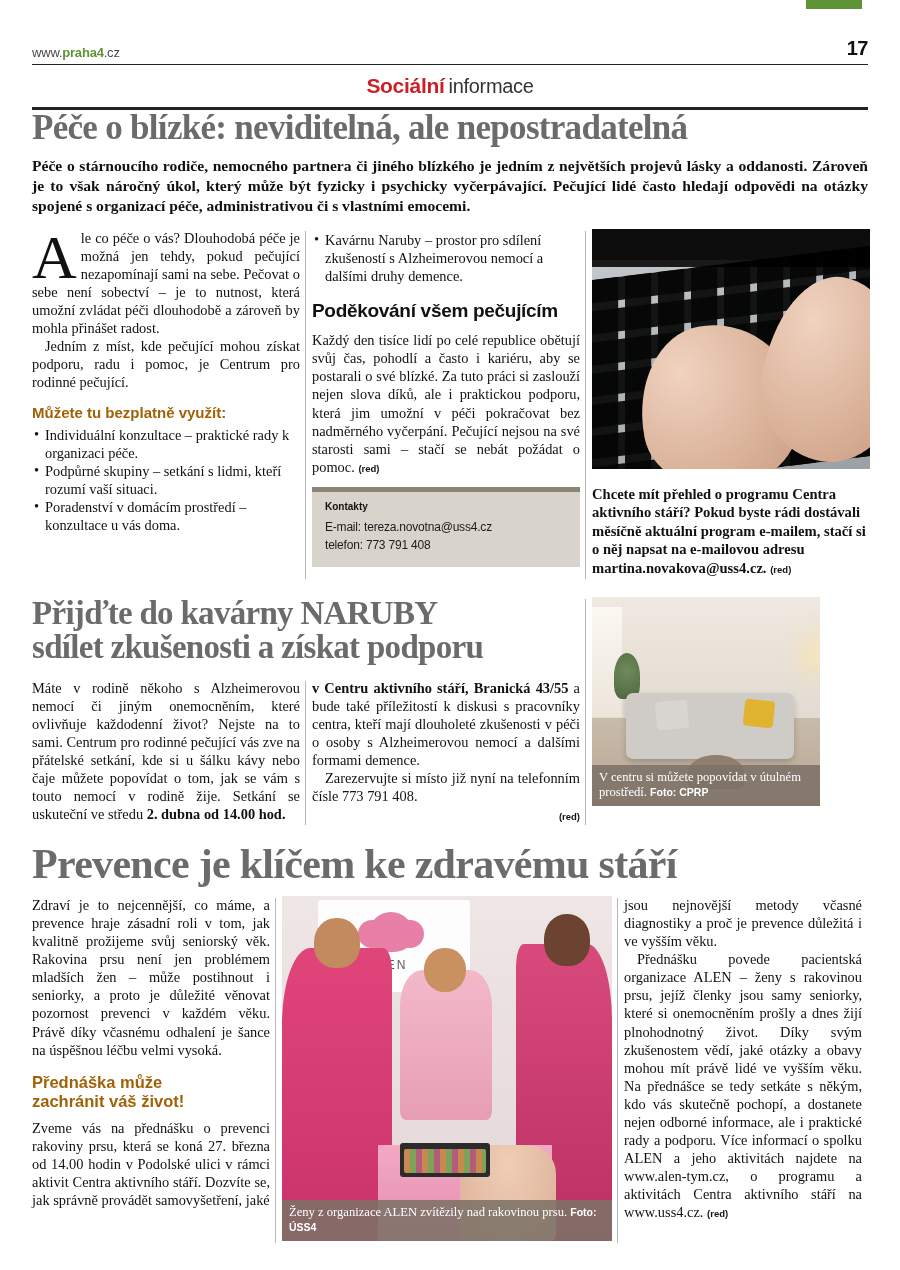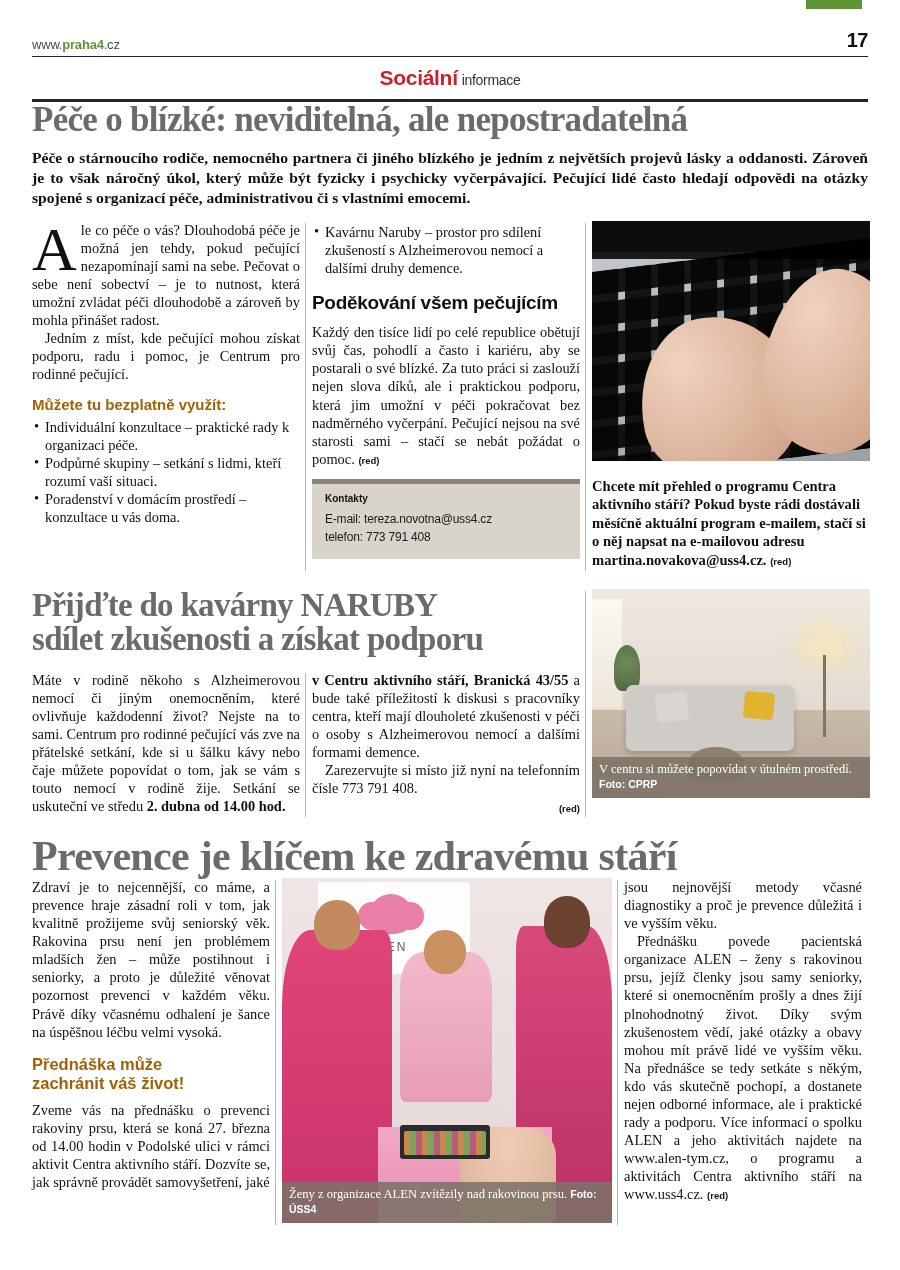--- a/index.html
+++ b/index.html
@@ -13,21 +13,21 @@
     position: relative;
     font-family: "Liberation Serif", serif;
     color: #111111;
     overflow: hidden;
   }
   .page {
     position: relative;
     width: 900px;
     height: 1270px;
     box-sizing: border-box;
-    padding: 0 32px;
+    padding: 8px 32px;
   }
 
   
   .green-tab {
     position: absolute;
     top: 0;
     left: 806px;
     width: 56px;
     height: 9px;
     background: #5f9436;
@@ -68,21 +68,21 @@
   }
   .section-band .sec-a {
     font-family: "Liberation Sans", sans-serif;
     font-size: 21px;
     font-weight: bold;
     color: #cc1f27;
     letter-spacing: -0.3px;
   }
   .section-band .sec-b {
     font-family: "Liberation Sans", sans-serif;
-    font-size: 14px;
+    font-size: 20px;
     font-weight: normal;
     color: #333333;
     letter-spacing: -0.3px;
   }
 
   
   h1.art-title {
     font-family: "Liberation Serif", serif;
     font-weight: bold;
     color: #6b6b6b;
@@ -244,21 +244,21 @@
   }
   .hand {
     position: absolute;
     background: radial-gradient(ellipse at 30% 25%, #f0d3c0 0%, #dcb49c 55%, #c89a80 100%);
     border-radius: 46% 54% 48% 52% / 60% 55% 45% 40%;
   }
   .hand-l { left: 48px; top: 95px; width: 160px; height: 165px; transform: rotate(-11deg); }
   .hand-r { left: 172px; top: 48px; width: 140px; height: 185px; transform: rotate(9deg); }
 
   
-  .ph-room { width: 278px; height: 209px; background: linear-gradient(180deg,#e8e2da 0%, #ded6cc 55%, #cdc3b6 100%); }
+  .ph-room { width: 228px; height: 209px; background: linear-gradient(180deg,#e8e2da 0%, #ded6cc 55%, #cdc3b6 100%); }
   .rm-wall { position:absolute; inset:0 0 42% 0; background: linear-gradient(180deg,#efe9e1,#e2dbd1); }
   .rm-floor { position:absolute; inset:58% 0 0 0; background: linear-gradient(180deg,#c9bba9,#b6a695); }
   .rm-sofa { position:absolute; left:34px; top:96px; width:168px; height:66px; background:#cfcbc6; border-radius:7px; box-shadow: 0 3px 6px rgba(0,0,0,.18); }
   .rm-cush1 { position:absolute; left:64px; top:104px; width:32px; height:28px; background:#d9d6d1; border-radius:4px; transform:rotate(-5deg); }
   .rm-cush2 { position:absolute; left:152px; top:103px; width:30px; height:27px; background:#e0b42f; border-radius:4px; transform:rotate(6deg); }
   .rm-lamp { position:absolute; left:216px; top:42px; width:34px; height:26px; background:#f3e4c4; border-radius:50% 50% 12% 12%; box-shadow: 0 0 22px 10px rgba(250,226,170,.6); }
   .rm-lampstem { position:absolute; left:231px; top:66px; width:3px; height:82px; background:#7e7468; }
   .rm-table { position:absolute; left:96px; top:158px; width:56px; height:34px; background:#8f7f6c; border-radius:50% 50% 10% 10%; }
   .rm-plant { position:absolute; left:22px; top:56px; width:26px; height:46px; background:radial-gradient(circle at 50% 40%, #6f8a5a, #4e6640); border-radius:50% 50% 30% 30%; }
   .rm-win { position:absolute; left:0; top:10px; width:30px; height:110px; background: linear-gradient(180deg,#fbf8f2,#ece5da); }
@@ -287,20 +287,21 @@
     display: grid;
     grid-template-columns: 268px 12px 268px 12px 278px;
   }
   .a2-left-wide { grid-column: 1 / 4; }
 
   
   .a3 { margin-top: 20px; }
   .a3-grid {
     display: grid;
     grid-template-columns: 238px 12px 330px 12px 238px;
+    margin-top: 10px;
   }
 </style>
 </head>
 <body>
 
 <div class="page">
 
   <div class="green-tab"></div>
 
   <div class="masthead">

